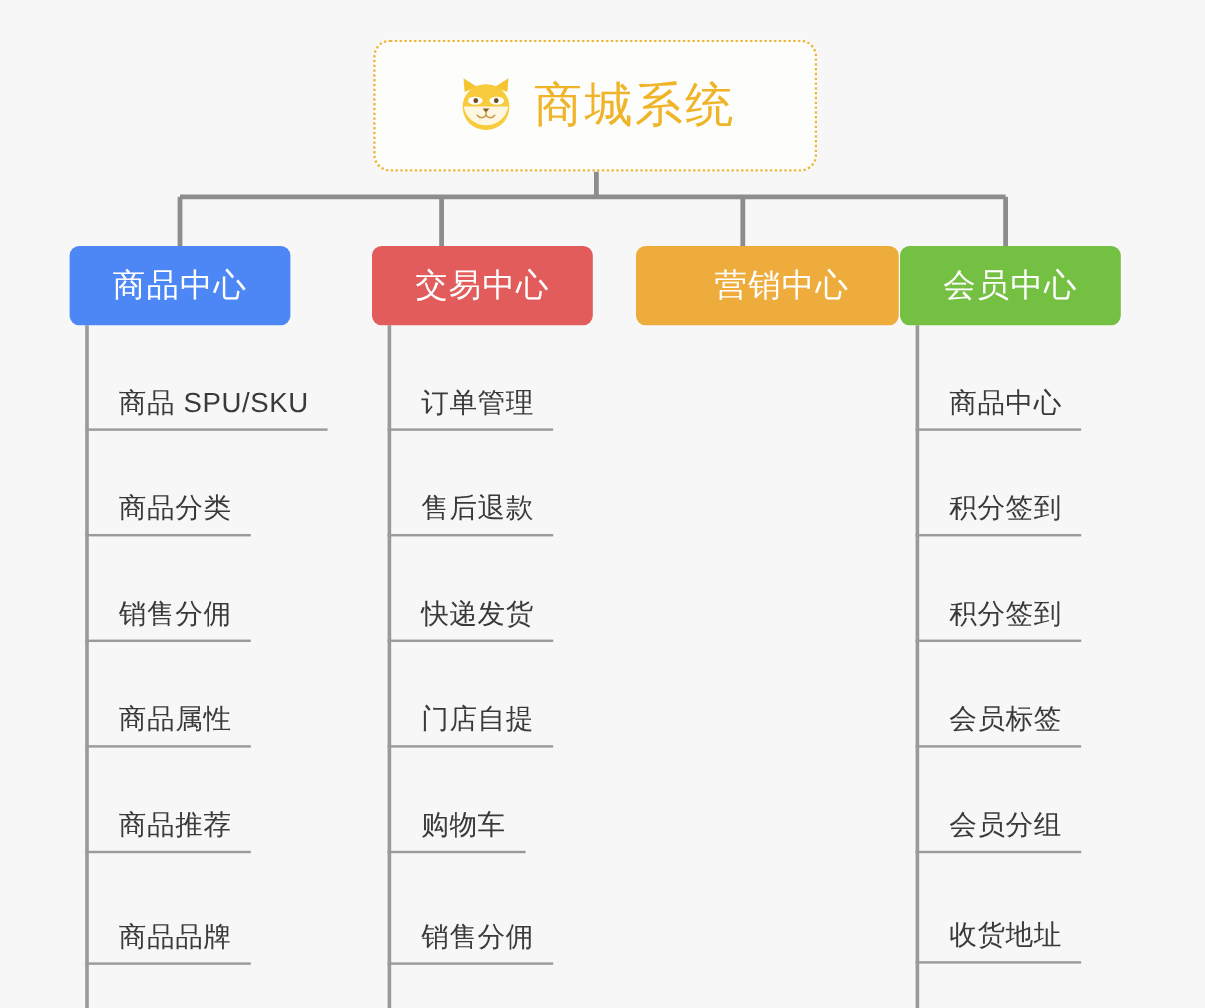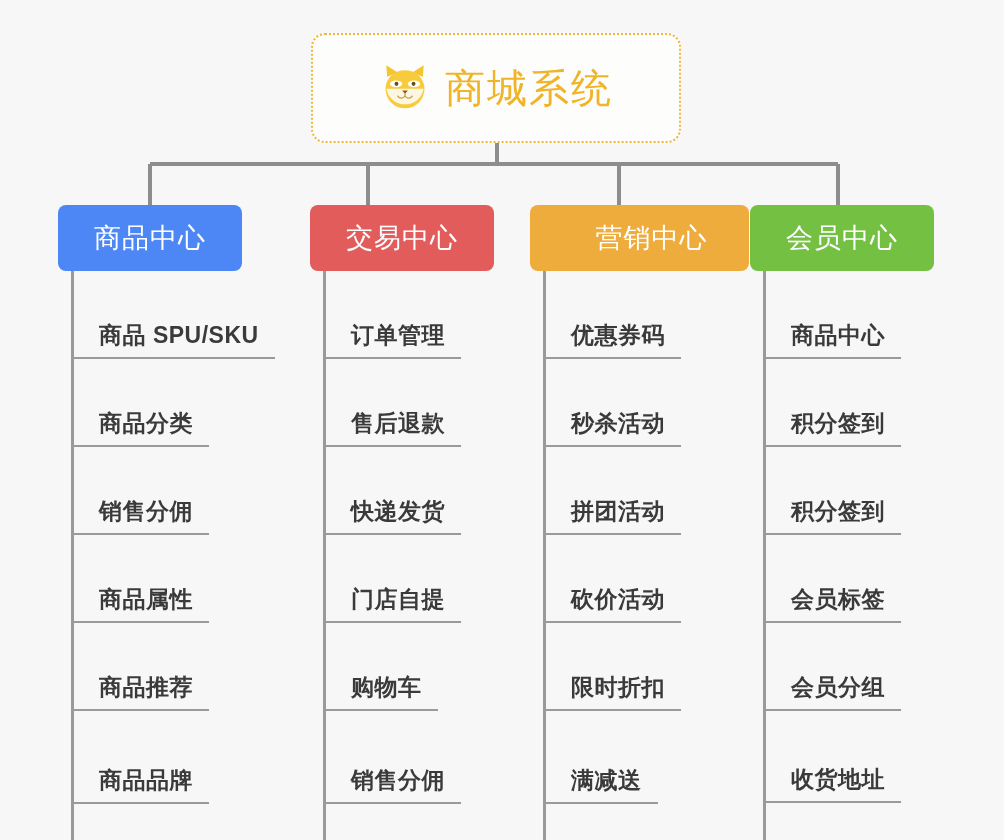--- a/index.html
+++ b/index.html
@@ -99,21 +99,20 @@
   }
   .leaf-inner {
     position: relative;
     display: inline-block;
     padding: 0 16px 6px 28px;
     border-bottom: 2px solid #9a9a9a;
     font-size: 23px;
     color: #3a3a3a;
     white-space: nowrap;
     letter-spacing: 0.5px;
-    font-weight: bold;
   }
 </style>
 </head>
 <body>
 
 <div id="mindmap">
 
   <svg id="connectors" viewBox="0 0 1004 840" width="1004" height="840">
     <g stroke="#8d8d8d" stroke-width="4" fill="none" stroke-linecap="butt">
 
@@ -204,41 +203,20 @@
       <div class="leaf" style="height:93px;">
         <span class="leaf-inner">销售分佣</span>
       </div>
     </div>
   </div>
 
   <div class="branch" style="left:530px; width:220px;">
     <div class="branch-header" style="background:#eeac3c; width:219px;padding-left:24px;">
       <span>营销中心</span>
     </div>
-    <div class="branch-body">
-      <div class="spine" style="height:597px;"></div>
-      <div class="leaf">
-        <span class="leaf-inner">优惠券码</span>
-      </div>
-      <div class="leaf">
-        <span class="leaf-inner">秒杀活动</span>
-      </div>
-      <div class="leaf">
-        <span class="leaf-inner">拼团活动</span>
-      </div>
-      <div class="leaf">
-        <span class="leaf-inner">砍价活动</span>
-      </div>
-      <div class="leaf">
-        <span class="leaf-inner">限时折扣</span>
-      </div>
-      <div class="leaf" style="height:93px;">
-        <span class="leaf-inner">满减送</span>
-      </div>
-    </div>
   </div>
 
   <div class="branch" style="left:750px; width:220px;">
     <div class="branch-header" style="background:#74c042; width:184px;">
       <span>会员中心</span>
     </div>
     <div class="branch-body">
       <div class="spine" style="height:597px;"></div>
       <div class="leaf">
         <span class="leaf-inner">商品中心</span>

